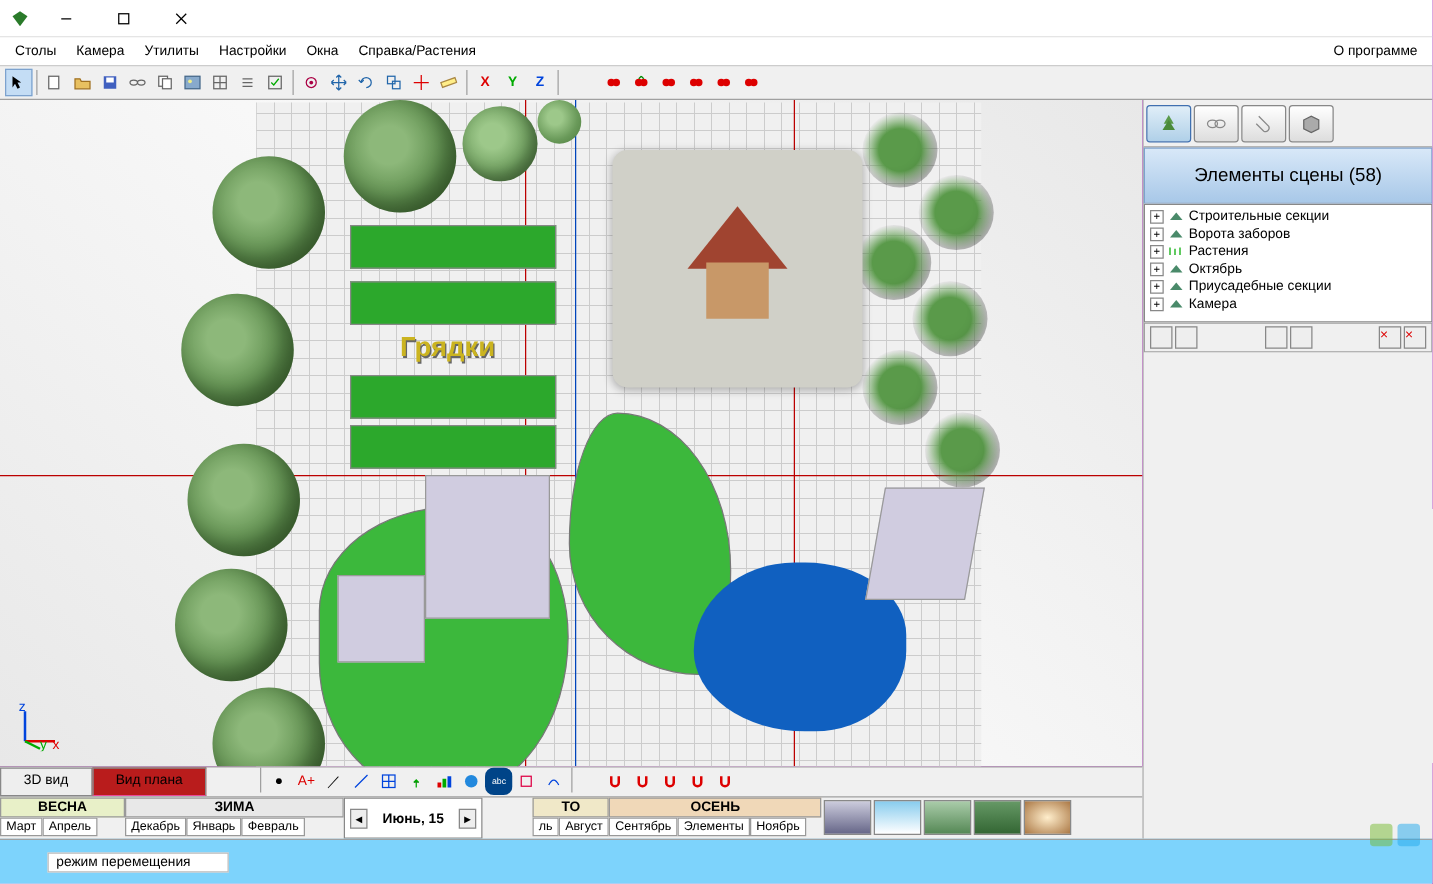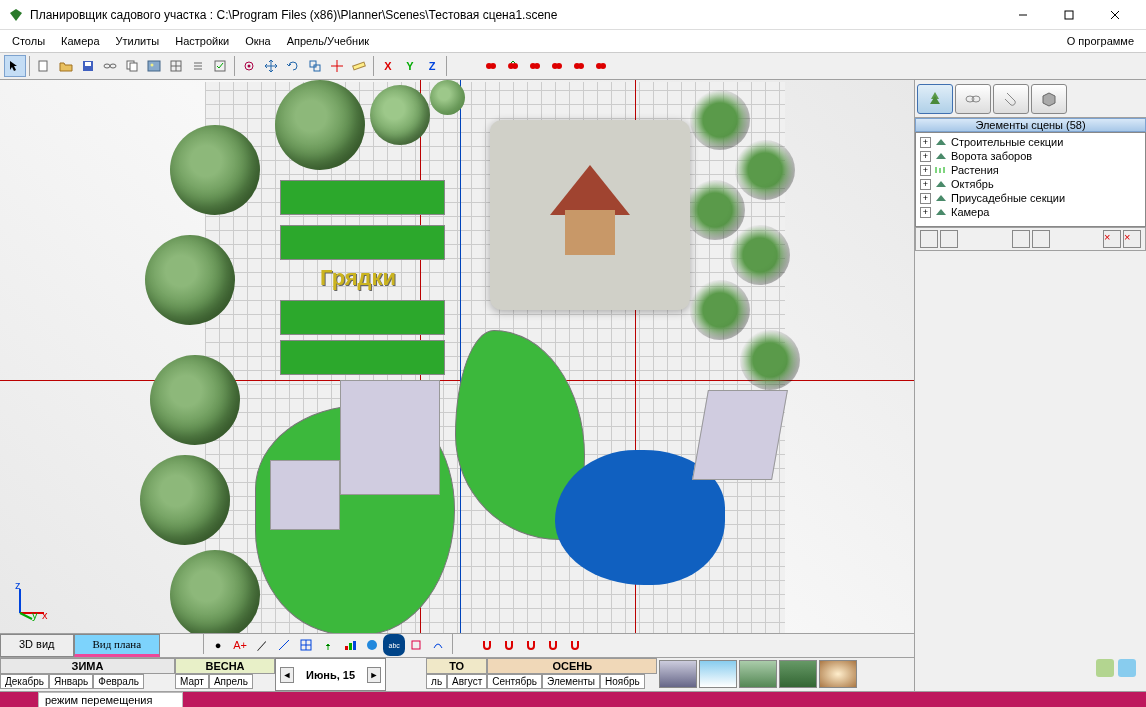--- a/index.html
+++ b/index.html
@@ -36,49 +36,48 @@
 .house-roof { position: absolute; top: 0; left: 10px; width: 0; height: 0; border-left: 40px solid transparent; border-right: 40px solid transparent; border-bottom: 50px solid #a04430; }
 .house-wall { position: absolute; top: 45px; left: 25px; width: 50px; height: 45px; background: #c89868; }
 .grass-area { position: absolute; background: #3cb83c; border: 1px solid #777; }
 .pond { position: absolute; left: 555px; top: 370px; width: 170px; height: 135px; background: #1060c0; border-radius: 50% 50% 45% 55% / 55% 45% 50% 50%; }
 .stones { position: absolute; background: #d0cce0; border: 1px solid #999; }
 .axis-gizmo { position: absolute; left: 12px; bottom: 12px; width: 40px; height: 40px; }
 .side-panel { width: 232px; background: #f0f0f0; border-left: 1px solid #a0a0a0; display: flex; flex-direction: column; }
 .side-tabs { height: 38px; background: #f0f0f0; border-bottom: 1px solid #a0a0a0; display: flex; align-items: center; padding: 2px; gap: 2px; }
 .side-tab { width: 36px; height: 30px; border: 1px solid #888; background: linear-gradient(#fff, #ddd); display: flex; align-items: center; justify-content: center; cursor: pointer; border-radius: 3px; }
 .side-tab.active { border: 1px solid #4070b0; background: linear-gradient(#e0eef8, #b0d0e8); }
-.panel-header { background: linear-gradient(#d8e8f8, #a8c8e8); color: #000; padding: 0 6px; text-align: center; font-size: 11px; border: 1px solid #7da2ce; }
+.panel-header { background: linear-gradient(#d8e8f8, #a8c8e8); color: #000; padding: 13px 6px; text-align: center; font-size: 15px; border: 1px solid #7da2ce; }
 .tree-view { background: #fff; border: 1px solid #888; height: 95px; overflow-y: scroll; padding: 2px; }
 .tree-node { display: flex; align-items: center; padding: 1px 2px; gap: 3px; cursor: pointer; }
 .tree-expand { width: 11px; height: 11px; border: 1px solid #888; display: flex; align-items: center; justify-content: center; font-size: 9px; line-height: 1; }
 .tree-icon { width: 14px; height: 10px; }
 .prop-toolbar { height: 24px; background: #f0f0f0; border: 1px solid #a0a0a0; display: flex; align-items: center; padding: 0 4px; justify-content: space-between; }
 .prop-btn { width: 18px; height: 18px; border: 1px solid #888; background: #eee; cursor: pointer; }
 .view-tab { padding: 3px 18px; border: 1px solid #888; background: #eee; cursor: pointer; font-size: 11px; }
-.view-tab.active { background: #7dd3fc; border-bottom: 3px solid #ec4899; font-family: Liberation Serif, serif; }
+.view-tab.active { background: #b91c1c; border-bottom: 1px solid #ec4899; }
 .season-bar { height: 34px; display: flex; background: #f0f0f0; border-top: 1px solid #a0a0a0; }
 .season { display: flex; flex-direction: column; }
 .season-head { text-align: center; font-weight: bold; padding: 1px 0; font-size: 11px; border: 1px solid #999; }
 .season-months { display: flex; }
 .month { padding: 1px 4px; border: 1px solid #999; font-size: 10px; background: #fff; cursor: pointer; }
 .date-box { display: flex; align-items: center; padding: 0 4px; gap: 2px; }
 .date-btn { width: 14px; height: 16px; border: 1px solid #888; background: #eee; cursor: pointer; display: flex; align-items: center; justify-content: center; font-size: 9px; }
 .thumb { width: 38px; height: 28px; border: 1px solid #888; }
-.status-bar { height: 16px; background: #be185d; border-top: 1px solid #a0a0a0; display: flex; align-items: center; padding: 0 8px; font-size: 11px; }
+.status-bar { height: 36px; background: #7dd3fc; border-top: 1px solid #a0a0a0; display: flex; align-items: center; padding: 0 8px; font-size: 11px; }
 .watermark { position: absolute; right: 10px; bottom: 30px; opacity: 0.5; display: flex; align-items: center; gap: 4px; }
 .wm-box { width: 18px; height: 18px; border-radius: 3px; }
 </style>
 </head>
 <body>
 
 <div class="titlebar">
   <svg class="titlebar-icon" viewBox="0 0 16 16">
       <polygon points="8,2 14,6 8,14 2,6" fill="#2a7a2a"></polygon>
     </svg>
-  <span class="titlebar-text">Планировщик садового участка : C:\Program Files (x86)\Planner\Scenes\Тестовая сцена1.scene</span>
   <div class="window-controls">
     <div class="window-btn">
         <svg width="10" height="10">
           <line x1="1" y1="5" x2="9" y2="5" stroke="#000"></line>
         </svg>
       </div>
     <div class="window-btn">
         <svg width="10" height="10">
           <rect x="1" y="1" width="8" height="8" fill="none" stroke="#000"></rect>
         </svg>
@@ -92,21 +91,21 @@
   </div>
 </div>
 
 <div class="menubar">
   <div class="menu-left">
     <div class="menu-item">Столы</div>
     <div class="menu-item">Камера</div>
     <div class="menu-item">Утилиты</div>
     <div class="menu-item">Настройки</div>
     <div class="menu-item">Окна</div>
-    <div class="menu-item">Апрель/Учебник</div>
+    <div class="menu-item">Справка/Растения</div>
   </div>
   <div class="menu-right menu-item">О программе</div>
 </div>
 
 <div class="toolbar">
   <div class="tool-btn active">
       <svg width="14" height="14">
         <path d="M2 2 L2 11 L4 8 L6 12 L8 11 L6 7 L9 7 Z" fill="#000"></path>
       </svg>
     </div>
@@ -376,35 +375,35 @@
           </svg>
         </div>
       <div class="tool-btn">
           <svg width="14" height="14">
             <path d="M4 3 L4 8 A3 3 0 0 0 10 8 L10 3" fill="none" stroke="#d00" stroke-width="2"></path>
           </svg>
         </div>
     </div>
 
     <div class="season-bar">
+      <div class="season" style="flex:0 0 100px;">
+        <div class="season-head" style="background:#e8f0c8;">ВЕСНА</div>
+        <div class="season-months">
+          <div class="month">Март</div>
+          <div class="month">Апрель</div>
+        </div>
+      </div>
       <div class="season" style="flex:0 0 175px;">
         <div class="season-head" style="background:#e8e8e8;">ЗИМА</div>
         <div class="season-months">
           <div class="month">Декабрь</div>
           <div class="month">Январь</div>
           <div class="month">Февраль</div>
         </div>
       </div>
-      <div class="season" style="flex:0 0 100px;">
-        <div class="season-head" style="background:#e8f0c8;">ВЕСНА</div>
-        <div class="season-months">
-          <div class="month">Март</div>
-          <div class="month">Апрель</div>
-        </div>
-      </div>
       <div class="date-box" style="background:#fff;border:1px solid #888;">
         <div class="date-btn">◄</div>
         <span style="padding:0 10px;font-weight:bold;">Июнь, 15</span>
         <div class="date-btn">►</div>
       </div>
       <div class="season" style="flex:0 0 90px;padding-left:40px;">
         <div class="season-head" style="background:#f0e8c8;">ТО</div>
         <div class="season-months">
           <div class="month">ль</div>
           <div class="month">Август</div>

